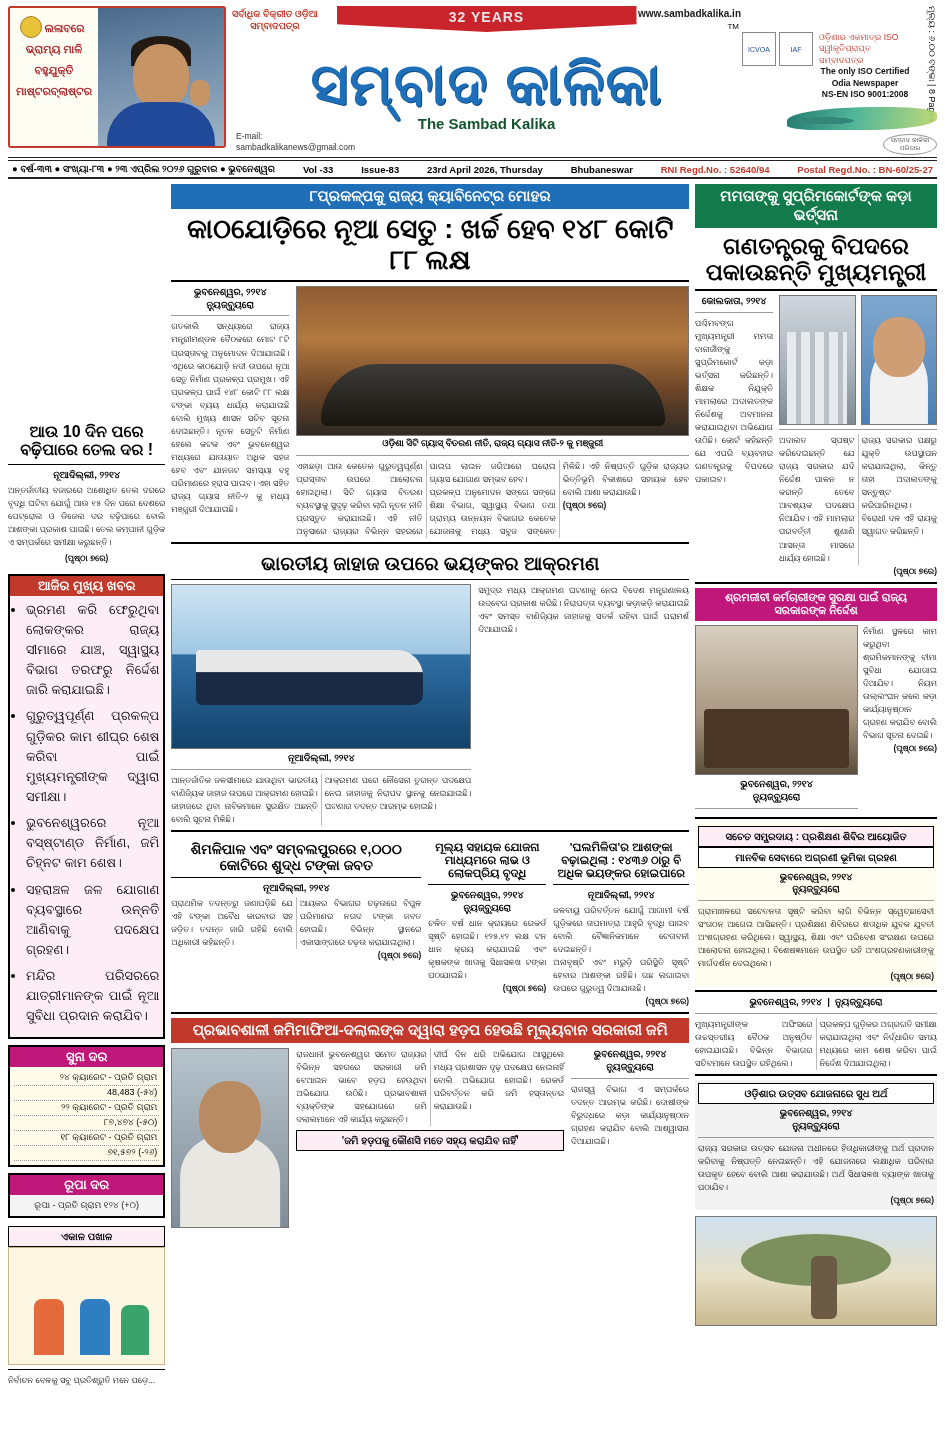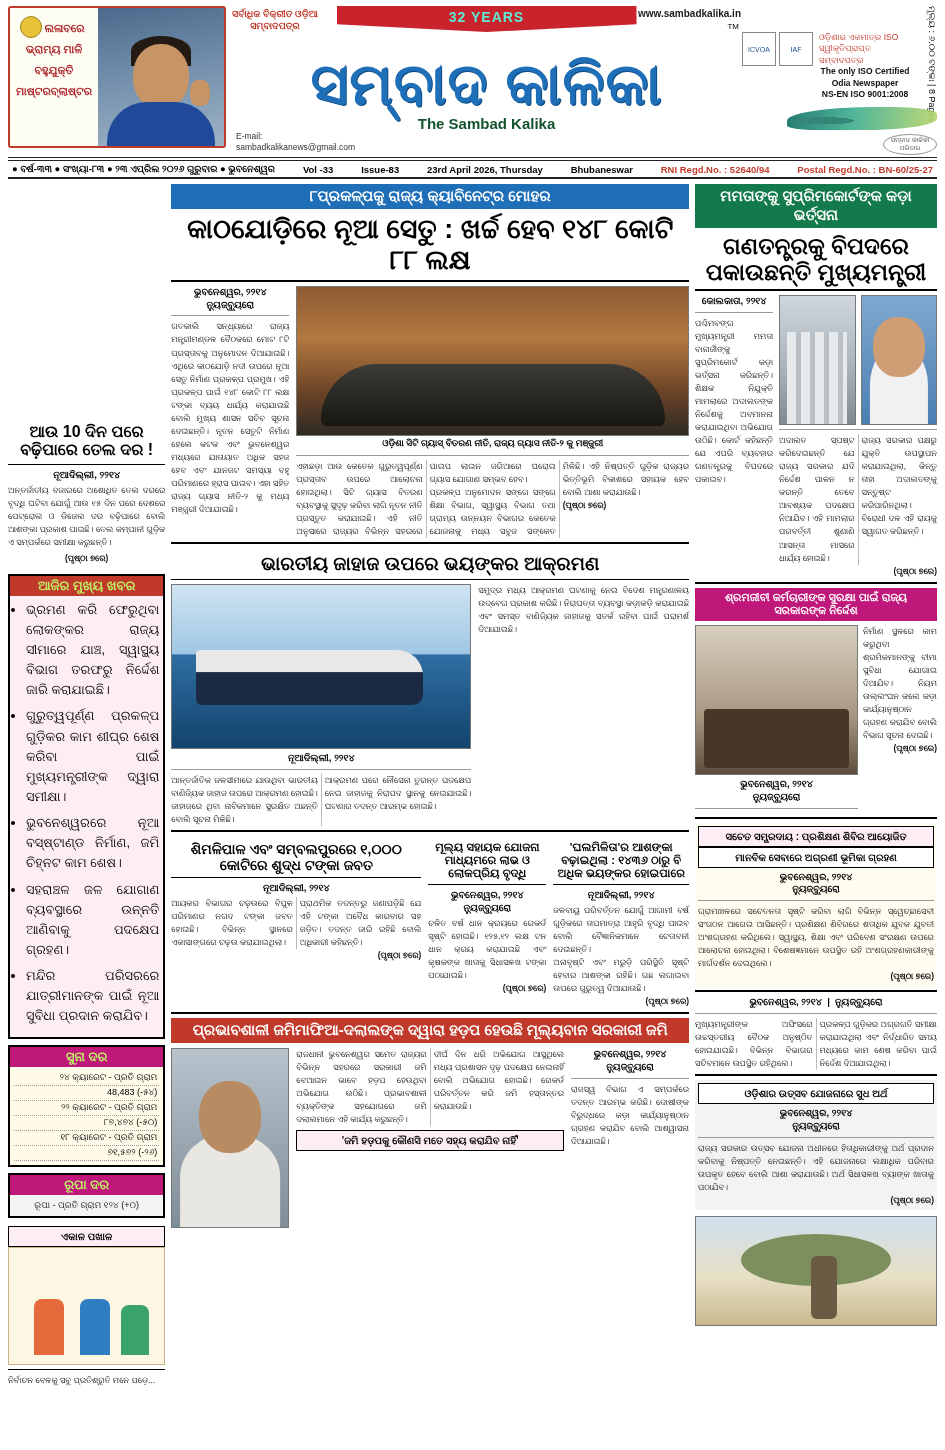--- a/index.html
+++ b/index.html
@@ -108,21 +108,21 @@
   }
   .mh-odia-sub { font-size: 9.5px; color: #c0392b; font-weight: bold; line-height: 1.3; }
   .mh-epaper { font-size: 10px; }
   .mh-epaper b { color: #1a1a1a; }
   .ribbon {
     position: absolute;
     left: 50%; top: 0;
     transform: translateX(-50%);
     width: 300px; height: 26px;
     background: #c9232b;
-    color: #5eead4;
+    color: #e5e5e5;
     font-size: 14px; font-weight: bold;
     letter-spacing: 1px;
     line-height: 22px;
     clip-path: polygon(0 0,100% 0,100% 70%,50% 100%,0 70%);
   }
   .mh-title {
     margin-top: 22px;
     font-size: 58px;
     font-weight: bold;
     color: #1f6fb8;
@@ -307,21 +307,21 @@
     width:62px; height:72px; border-radius:46%; background:#b98b62; z-index:2;
   }
   .ph-cartoon { height: 118px; background: #fdf6e3; border:1px solid #c8b58a; position:relative; }
   .ph-cartoon .c1{ position:absolute; left:16%; bottom:8%; width:30px; height:56px; background:#e46a3b; border-radius:8px 8px 0 0;}
   .ph-cartoon .c2{ position:absolute; left:46%; bottom:8%; width:30px; height:56px; background:#2f7ec2; border-radius:8px 8px 0 0;}
   .ph-cartoon .c3{ position:absolute; left:72%; bottom:8%; width:28px; height:50px; background:#3aa36b; border-radius:8px 8px 0 0;}
 
   
   .box { border: 2px solid #000; padding: 4px; margin-top: 6px; }
   .box-title {
-    background: #c0177a; color: #bef264;
+    background: #c0177a; color: #ffffff;
     font-size: 13px; font-weight: bold; text-align: center;
     padding: 2px; margin: -4px -4px 4px -4px;
   }
   .box-title.red { background:#c0392b; }
 
   .bullet-list { font-size: 13px; line-height: 1.55; }
   .bullet-list li { margin-bottom: 6px; text-align: justify; }
   ul { margin: 0; padding-left: 12px; }
 
   .rate-table { width: 100%; border-collapse: collapse; font-size: 9px; }
@@ -536,22 +536,22 @@
 
       <div class="rule thick"></div>
 
       <div style="display:flex; gap:7px;">
 
         <div style="width:250px;">
           <div class="headline sm">ଶିମଳିପାଳ ଏବଂ ସମ୍ବଲପୁରରେ ୧,୦୦୦ କୋଟିରେ ଶୁଦ୍ଧ ଟଙ୍କା ଜବତ</div>
           <div class="rule"></div>
           <div class="dateline">ନୂଆଦିଲ୍ଲୀ, ୨୨୧୪</div>
           <div class="cols2">
+            <div class="body-text">ପ୍ରାଥମିକ ତଦନ୍ତରୁ ଜଣାପଡ଼ିଛି ଯେ ଏହି ଟଙ୍କା ଅବୈଧ କାରବାର ସହ ଜଡ଼ିତ। ତଦନ୍ତ ଜାରି ରହିଛି ବୋଲି ଅଧିକାରୀ କହିଛନ୍ତି।</div>
             <div class="body-text">ଆୟକର ବିଭାଗର ଚଢ଼ଉରେ ବିପୁଳ ପରିମାଣର ନଗଦ ଟଙ୍କା ଜବତ ହୋଇଛି। ବିଭିନ୍ନ ସ୍ଥାନରେ ଏକାସାଙ୍ଗରେ ଚଢ଼ଉ କରାଯାଇଥିଲା।</div>
-            <div class="body-text">ପ୍ରାଥମିକ ତଦନ୍ତରୁ ଜଣାପଡ଼ିଛି ଯେ ଏହି ଟଙ୍କା ଅବୈଧ କାରବାର ସହ ଜଡ଼ିତ। ତଦନ୍ତ ଜାରି ରହିଛି ବୋଲି ଅଧିକାରୀ କହିଛନ୍ତି।</div>
           </div>
           <div class="body-text contd" style="text-align:right;">(ପୃଷ୍ଠା ୭ରେ)</div>
         </div>
 
         <div style="width:118px;">
           <div class="headline sm" style="font-size:11.5px;">ମୂଲ୍ୟ ସହାୟକ ଯୋଜନା ମାଧ୍ୟମରେ ଲାଭ ଓ ଲୋକପ୍ରିୟ ବୃଦ୍ଧି</div>
           <div class="rule"></div>
           <div class="dateline">
             <span>ଭୁବନେଶ୍ୱର, ୨୨୧୪</span><br>
             <span>ନ୍ୟୁଜ୍‌ବ୍ୟୁରୋ</span>

